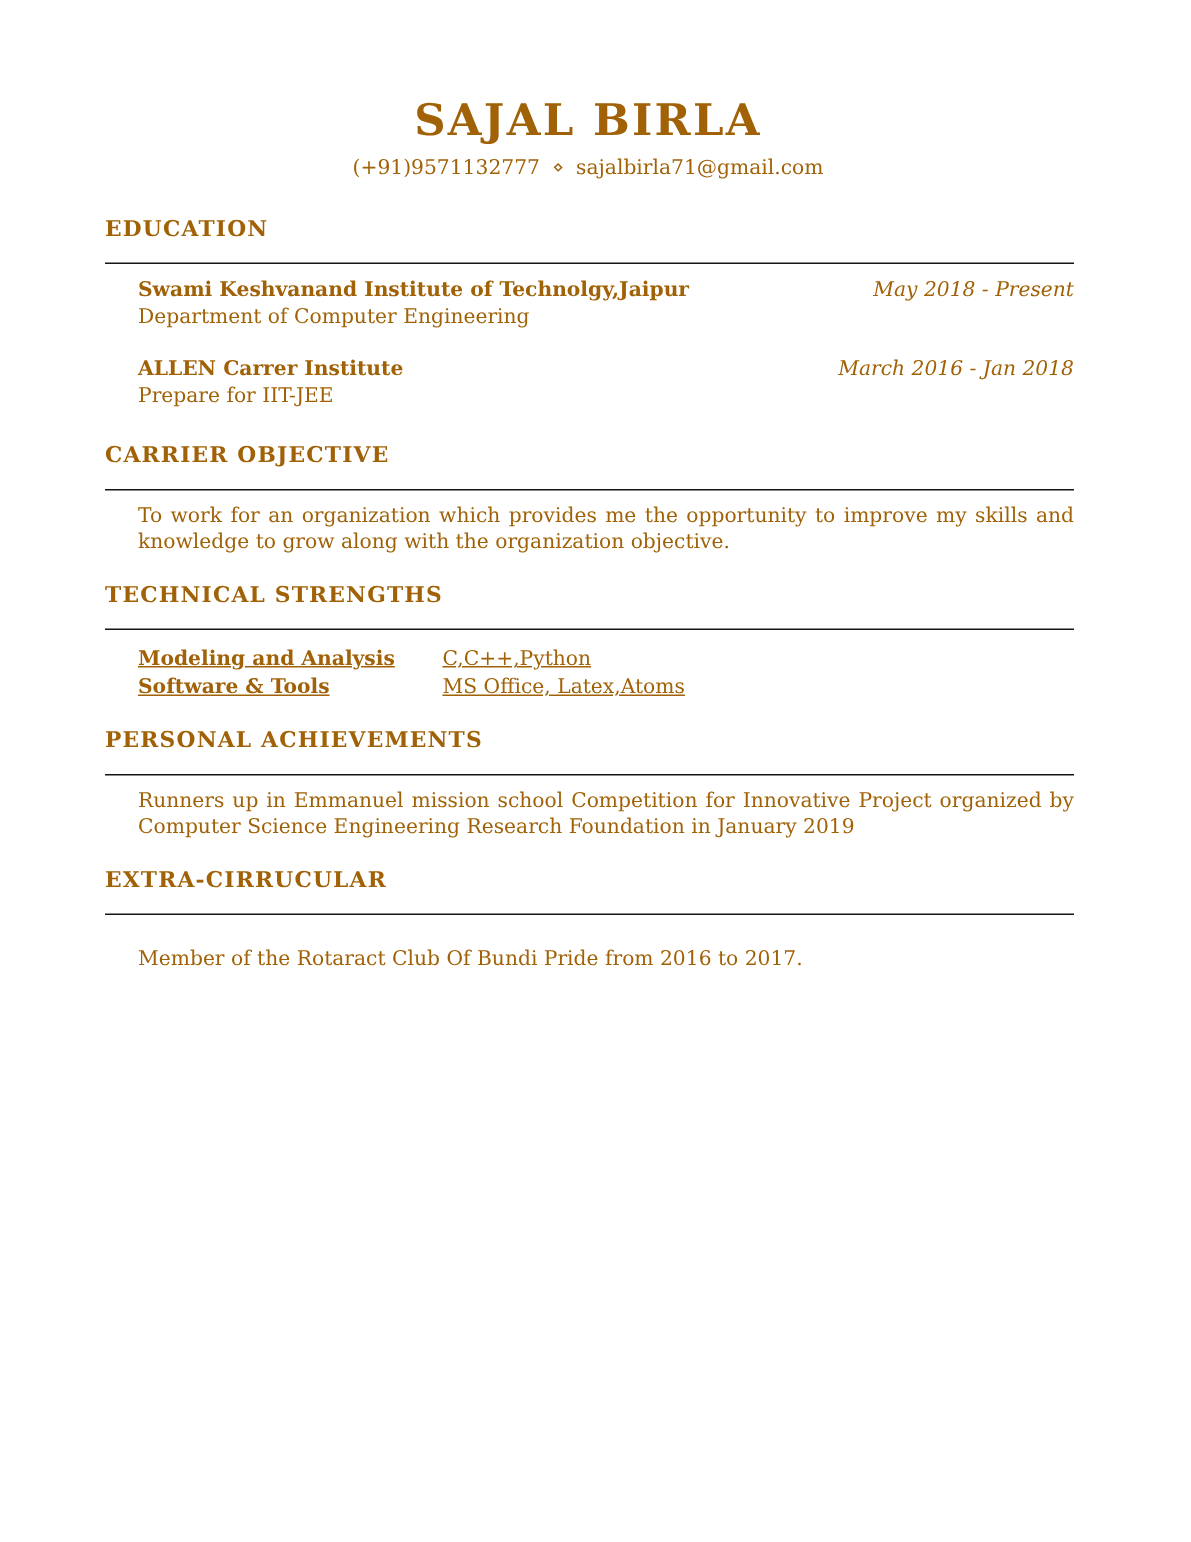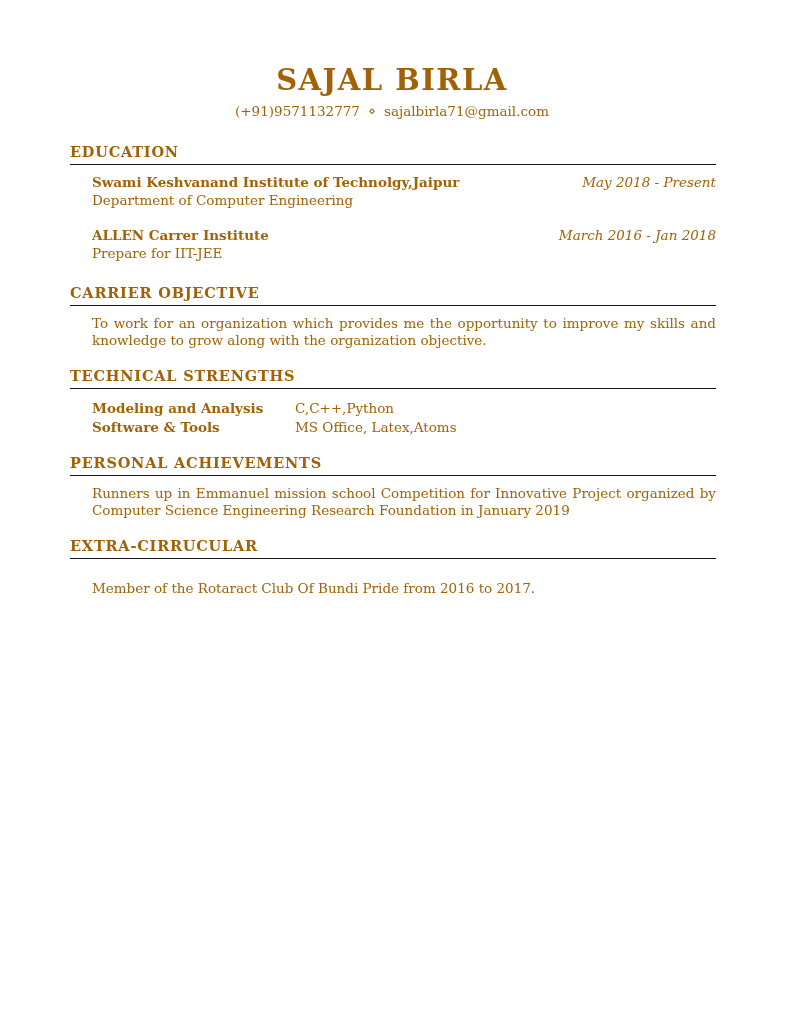--- a/index.html
+++ b/index.html
@@ -45,21 +45,21 @@
   }
   .content {
     margin-left: 70px;
     margin-right: 68px;
   }
   .section-heading {
     font-weight: bold;
     font-size: 14.5px;
     letter-spacing: 0.8px;
     line-height: 16px;
-    padding-bottom: 4px;
+    padding-bottom: 14px;
     border-bottom: 1.5px solid #151515;
   }
   .section { margin-top: 0; }
   .mt-edu      { margin-top: 25px; }
   .mt-carrier  { margin-top: 23px; }
   .mt-tech     { margin-top: 20px; }
   .mt-academic { margin-top: 19px; }
   .mt-extra    { margin-top: 20px; }
   .mt-traits   { margin-top: 20px; }
 
@@ -84,21 +84,21 @@
 
   .para {
     margin-top: 9px;
     line-height: 16.5px;
     text-align: justify;
   }
   .para-extra {
     margin-top: 21px;
     line-height: 16.5px;
   }
-  .tech-table { margin-top: 10px; }
+  .tech-table { margin-top: 10px; text-decoration: underline; }
   .tech-row {
     display: flex;
     line-height: 18.5px;
   }
   .tech-label {
     font-weight: bold;
     width: 203px;
     flex: 0 0 203px;
   }
   .traits-list { margin-top: 24px; }

